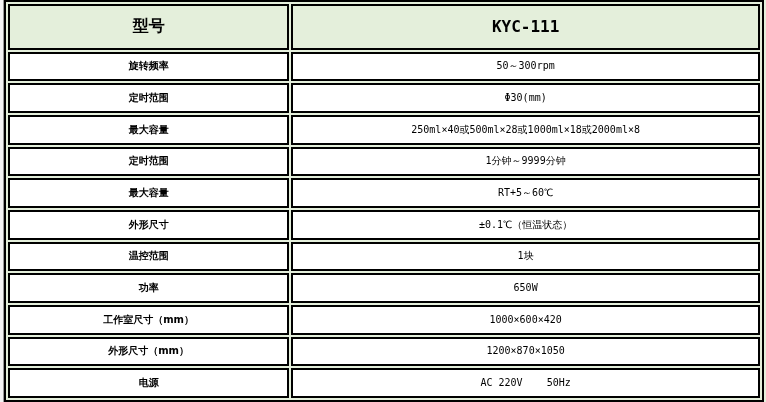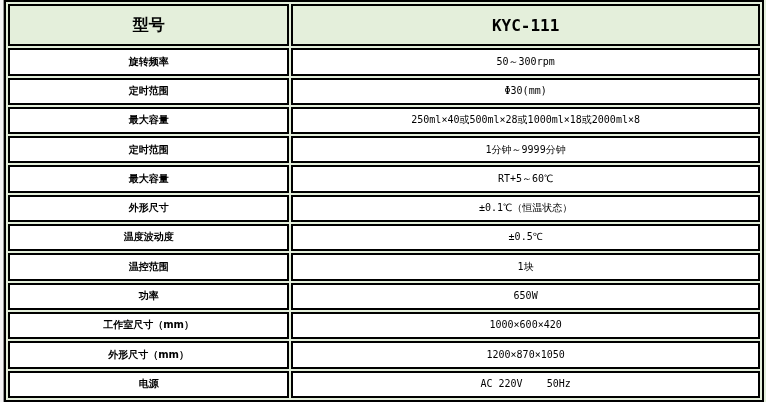--- a/index.html
+++ b/index.html
@@ -104,24 +104,20 @@
       </tr>
       <tr class="data">
         <td class="label-cell">最大容量</td>
         <td class="value-cell">RT+5～60℃</td>
       </tr>
       <tr class="data">
         <td class="label-cell">外形尺寸</td>
         <td class="value-cell">±0.1℃（恒温状态）</td>
       </tr>
       <tr class="data">
-        <td class="label-cell">温度波动度</td>
-        <td class="value-cell">±0.5℃</td>
-      </tr>
-      <tr class="data">
         <td class="label-cell">温控范围</td>
         <td class="value-cell">1块</td>
       </tr>
       <tr class="data">
         <td class="label-cell">功率</td>
         <td class="value-cell">650W</td>
       </tr>
       <tr class="data">
         <td class="label-cell">工作室尺寸（mm）</td>
         <td class="value-cell">1000×600×420</td>

